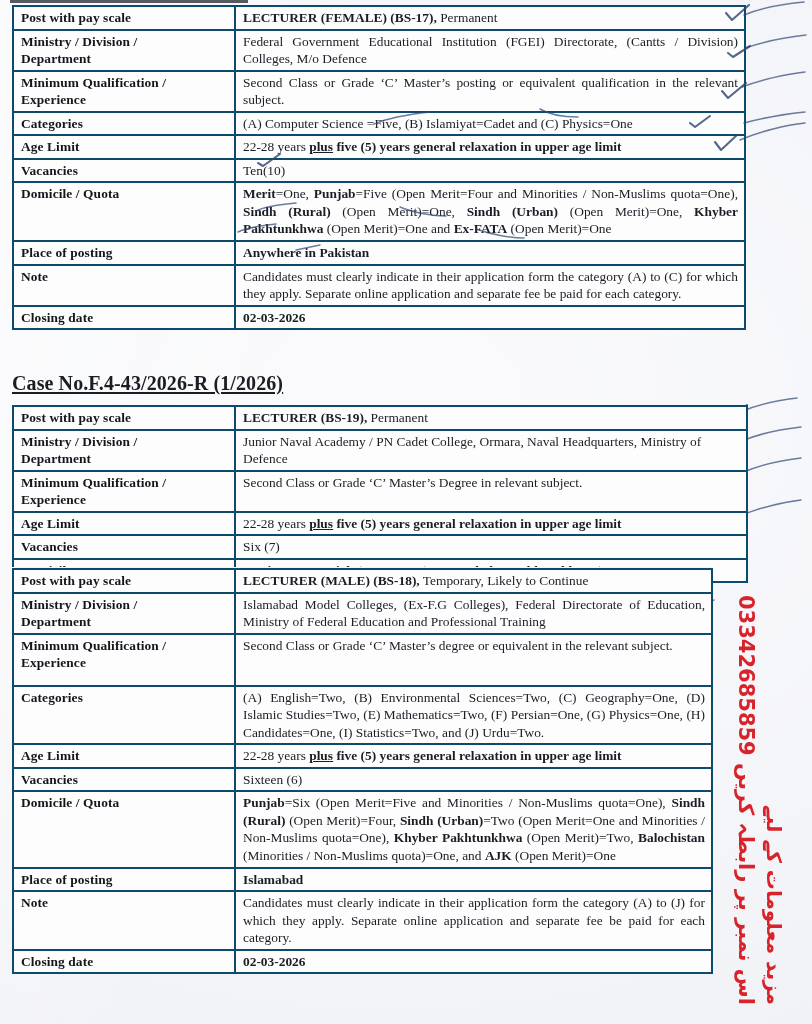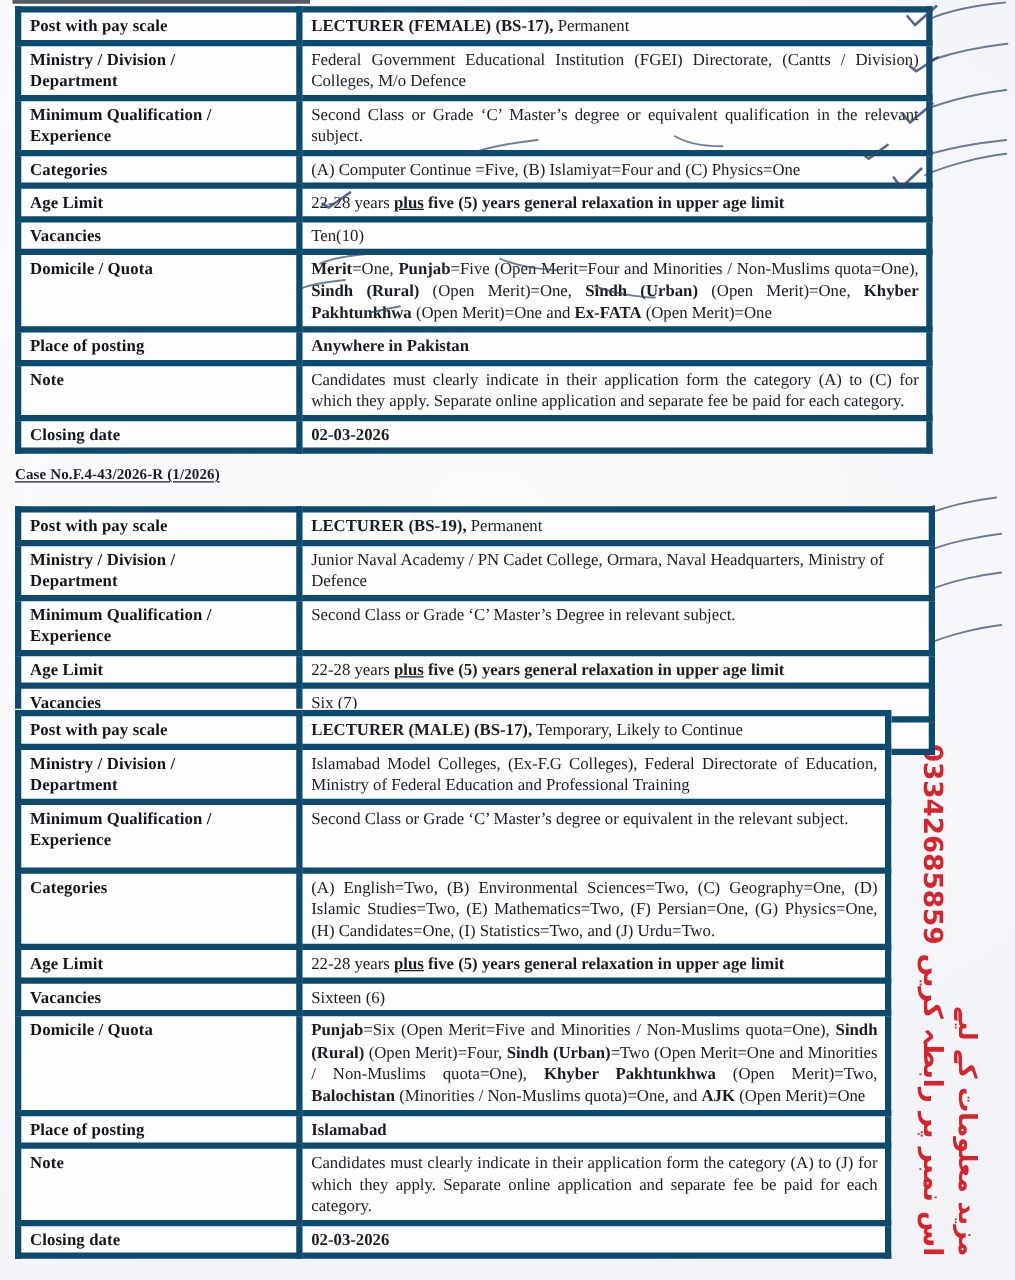--- a/index.html
+++ b/index.html
@@ -28,21 +28,21 @@
   }
 
   
   .tbl{
     position:absolute;
     border-collapse:collapse;
     table-layout:fixed;
     background:#fdfdfe;
   }
   .tbl td{
-    border:5px solid #0c4a6e;
+    border:2px solid #0c4a6e;
     padding:2px 6px 2px 7px;
     vertical-align:top;
     font-size:13.4px;
     line-height:1.31;
   }
   .lbl{
     width:207px;
     font-weight:bold;
     font-size:13.6px;
     letter-spacing:.1px;
@@ -57,21 +57,21 @@
   #table2{ left:12px;  top:405px; width:736px; }
   #table3{ left:12px;  top:568px; width:701px; }
 
   
   #table2{ z-index:1; }
   #table3{ z-index:2; box-shadow:0 -1px 0 #f4f5f8; }
 
   
   .case-head{
     position:absolute;left:12px;top:372px;
-    font-weight:bold;font-size:12px;
+    font-weight:bold;font-size:20px;
     text-decoration:underline;
     text-underline-offset:2px;
     letter-spacing:.1px;
   }
 
   
   .mark{position:absolute;pointer-events:none;}
   .mark svg{display:block;overflow:visible;}
   .mark path{
     fill:none;stroke:#2f4673;stroke-width:2.1;
@@ -108,25 +108,25 @@
       <tr>
     <td class="lbl">Post  with pay scale</td>
     <td class="val nojust"><b>LECTURER (FEMALE) (BS-17),</b><span> Permanent</span></td>
   </tr>
   <tr>
     <td class="lbl"><span>Ministry / Division /</span><br><span>Department</span></td>
     <td class="val">Federal Government Educational Institution (FGEI) Directorate, (Cantts / Division) Colleges, M/o Defence</td>
   </tr>
   <tr>
     <td class="lbl"><span>Minimum Qualification /</span><br><span>Experience</span></td>
-    <td class="val">Second Class or Grade ‘C’ Master’s degree or equivalent qualification in the relevant subject.</td>
+    <td class="val">Second Class or Grade ‘C’ Master’s posting or equivalent qualification in the relevant subject.</td>
   </tr>
   <tr>
     <td class="lbl">Categories</td>
-    <td class="val nojust">(A) Computer Continue =Five, (B) Islamiyat=Four and (C) Physics=One</td>
+    <td class="val nojust">(A) Computer Science =Five, (B) Islamiyat=Cadet and (C) Physics=One</td>
   </tr>
   <tr>
     <td class="lbl">Age Limit</td>
     <td class="val nojust"><span>22-28 years  </span><u class="plus">plus</u><b> five (5) years general relaxation in upper age limit</b></td>
   </tr>
   <tr>
     <td class="lbl">Vacancies</td>
     <td class="val nojust">Ten(10)</td>
   </tr>
   <tr>
@@ -176,21 +176,21 @@
     <td class="lbl">Domicile/Quota</td>
     <td class="val nojust"><b>Merit</b>=One, <b>Punjab</b> (Open Merit)=One, <b>Khyber Pakhtunkhwa</b> (Open</td>
   </tr>
 </tbody>
   </table>
 
 <table id="table3" class="tbl">
   <tbody>
       <tr>
     <td class="lbl">Post  with pay scale</td>
-    <td class="val nojust"><b>LECTURER (MALE) (BS-17),</b><span> Temporary, Likely to Continue</span></td>
+    <td class="val nojust"><b>LECTURER (MALE) (BS-18),</b><span> Temporary, Likely to Continue</span></td>
   </tr>
   <tr>
     <td class="lbl"><span>Ministry / Division /</span><br><span>Department</span></td>
     <td class="val">Islamabad Model Colleges, (Ex-F.G Colleges), Federal Directorate of Education, Ministry of Federal Education and Professional Training</td>
   </tr>
   <tr>
     <td class="lbl"><span>Minimum Qualification /</span><br><span>Experience</span></td>
     <td class="val" style="height:46px">Second Class or Grade ‘C’ Master’s degree or equivalent in the relevant subject.</td>
   </tr>
   <tr>

